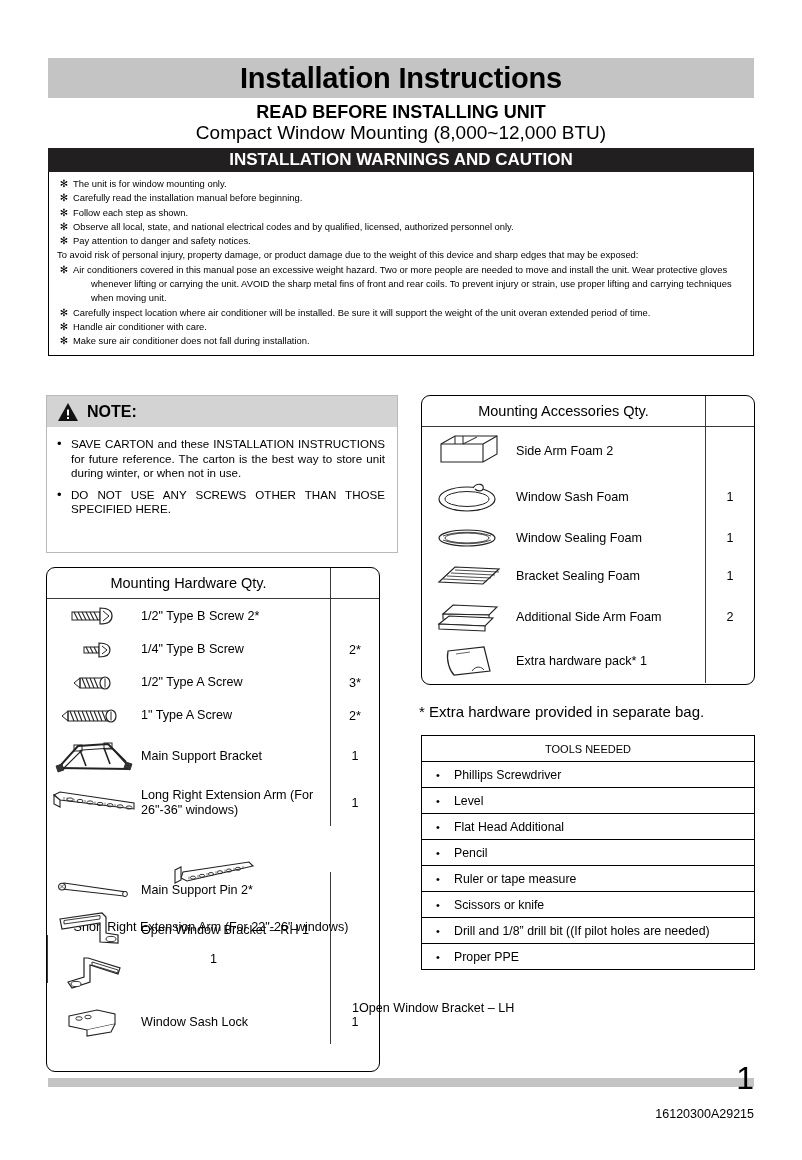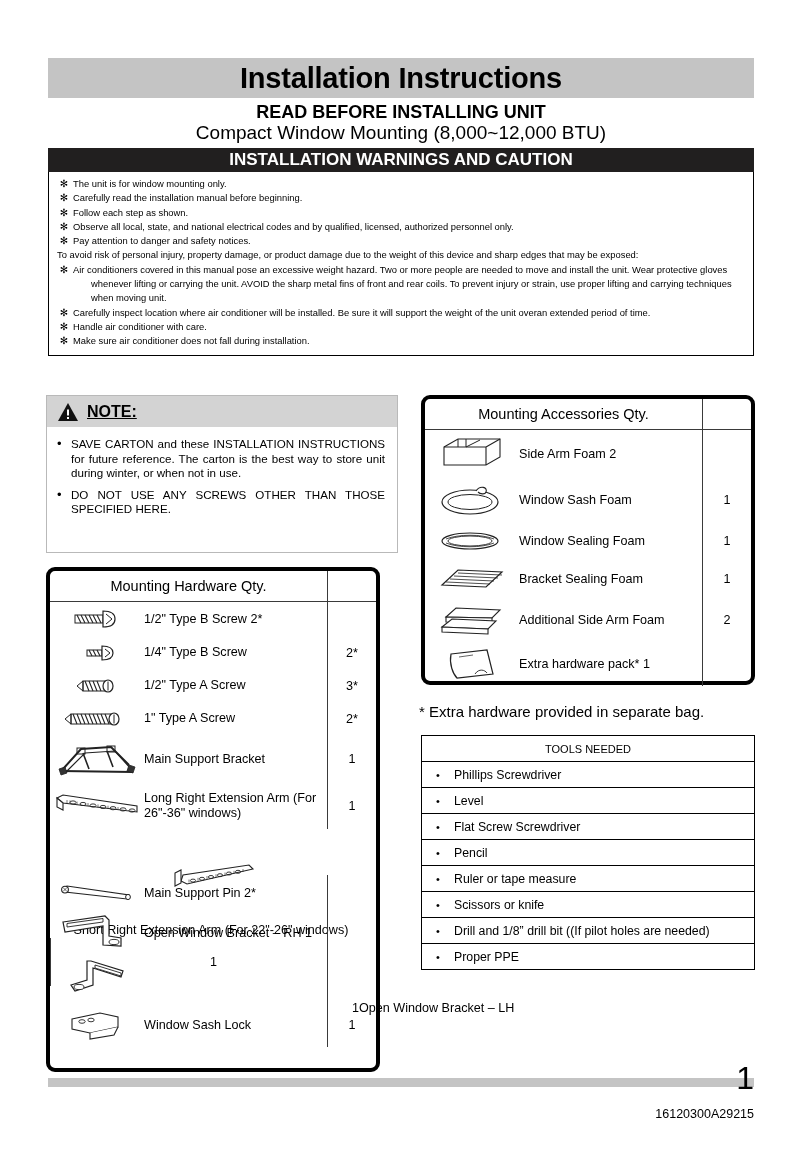--- a/index.html
+++ b/index.html
@@ -105,39 +105,38 @@
     background: #d3d3d3;
     display: flex; align-items: center;
     padding-left: 10px;
     box-sizing: border-box;
   }
   .tri-icon { width: 22px; height: 20px; display:block; }
   .note-head-text {
     font-size: 16px;
     font-weight: bold;
     margin-left: 8px;
-    text-decoration: underline;
   }
   .note-body {
     padding: 10px 12px 6px 10px;
     font-size: 11.6px;
     line-height: 14.5px;
   }
   .note-item { display: flex; margin-bottom: 7px; }
   .note-dot {
     flex: 0 0 14px;
     font-size: 13px;
     line-height: 14.5px;
   }
   .note-text { flex: 1 1 auto; text-align: justify; }
 
   
   .parts-table {
     position: absolute;
-    border: 4px solid #000000;
+    border: 1px solid #000000;
     border-radius: 9px;
     box-sizing: border-box;
     background: #fff;
   }
   .pt-head {
     display: flex;
     border-bottom: 1px solid #3a3a3a;
     height: 30px;
   }
   .pt-head-title {
@@ -590,21 +589,21 @@
     <div class="tools-row">
       <div class="tools-dot">•</div>
       <div class="tools-text">Phillips Screwdriver</div>
     </div>
     <div class="tools-row">
       <div class="tools-dot">•</div>
       <div class="tools-text">Level</div>
     </div>
     <div class="tools-row">
       <div class="tools-dot">•</div>
-      <div class="tools-text">Flat Screw Screwdriver</div>
+      <div class="tools-text">Flat Head Additional</div>
     </div>
     <div class="tools-row">
       <div class="tools-dot">•</div>
       <div class="tools-text">Pencil</div>
     </div>
     <div class="tools-row">
       <div class="tools-dot">•</div>
       <div class="tools-text">Ruler or tape measure</div>
     </div>
     <div class="tools-row">

